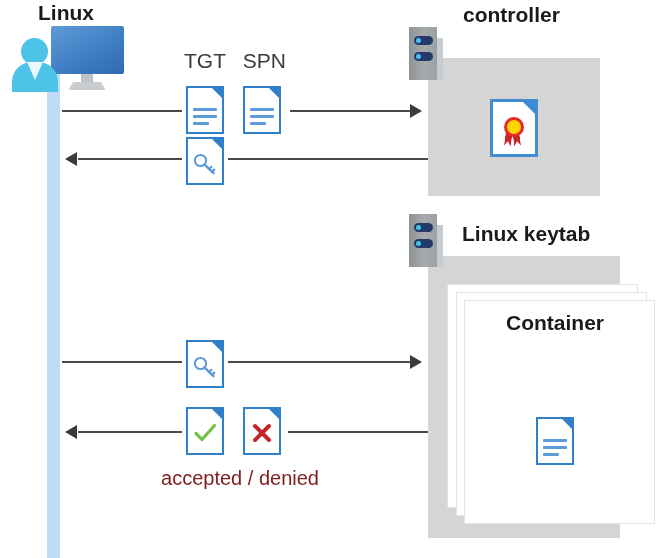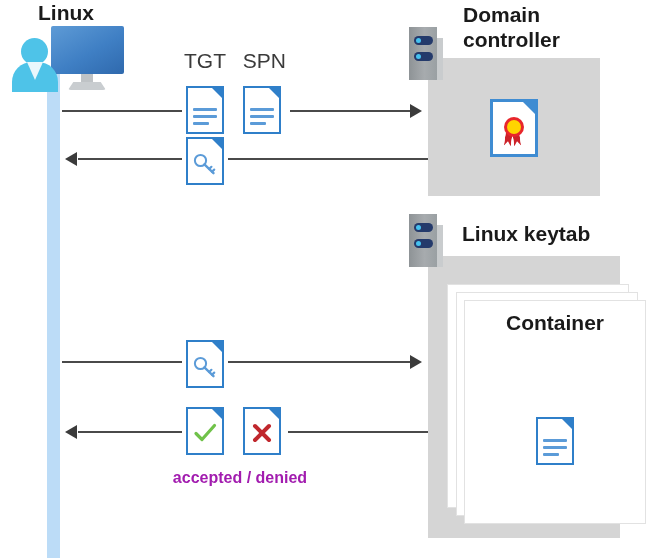--- a/index.html
+++ b/index.html
@@ -24,24 +24,24 @@
     line-height:25px;
     letter-spacing:0px;
   }
   .plain-label{
     color:#3a3a3a;
     font-size:21px;
     line-height:25px;
     font-weight:normal;
   }
   .small-label{
-    color:#a21caf;
-    font-size:16px;
+    color:#7f1d1d;
+    font-size:20px;
     line-height:24px;
-    font-weight:bold;
+    font-weight:normal;
   }
 
   
   #lifeline{
     left:47px; top:70px; width:13px; height:488px;
     background:#bcdcf7;
   }
 
   
   .gray-panel{background:#d5d5d5;}
@@ -135,20 +135,21 @@
   .cert .medal-in{
     position:absolute;left:17px;top:21px;width:14px;height:14px;border-radius:50%;
     background:#ffd400;
   }
 
   
   .card{
     background:#ffffff;
     border:1px solid #e2e2e2;
     box-shadow:0 0 0 0 rgba(0,0,0,0);
+    padding-left:9px;
   }
 
   
   .sql{width:46px;height:54px;}
   .sql .cyl-body{
     position:absolute;left:0;top:8px;width:46px;height:36px;
     background:linear-gradient(to right,#2a6fba 0%,#3f8ddb 45%,#1f5fa8 100%);
   }
   .sql .top-outer{
     position:absolute;left:0;top:0px;width:46px;height:17px;border-radius:50%;
@@ -212,21 +213,20 @@
       <div class="slot" style="top:9px;">
           <div class="dot"></div>
         </div>
       <div class="slot" style="top:25px;">
           <div class="dot"></div>
         </div>
     </div>
   </div>
 
   <div class="abs title-bold" style="left:463px;top:2px;width:190px;">
-    <div>Domain</div>
     <div>controller</div>
   </div>
 
   <div class="abs" style="left:490px;top:99px;width:48px;height:58px;">
     <div class="cert" style="position:relative;width:48px;height:58px;">
       <div class="page"></div>
       <div class="fold"></div>
       <div class="ribbon-l"></div>
       <div class="ribbon-r"></div>
       <div class="medal"></div>

